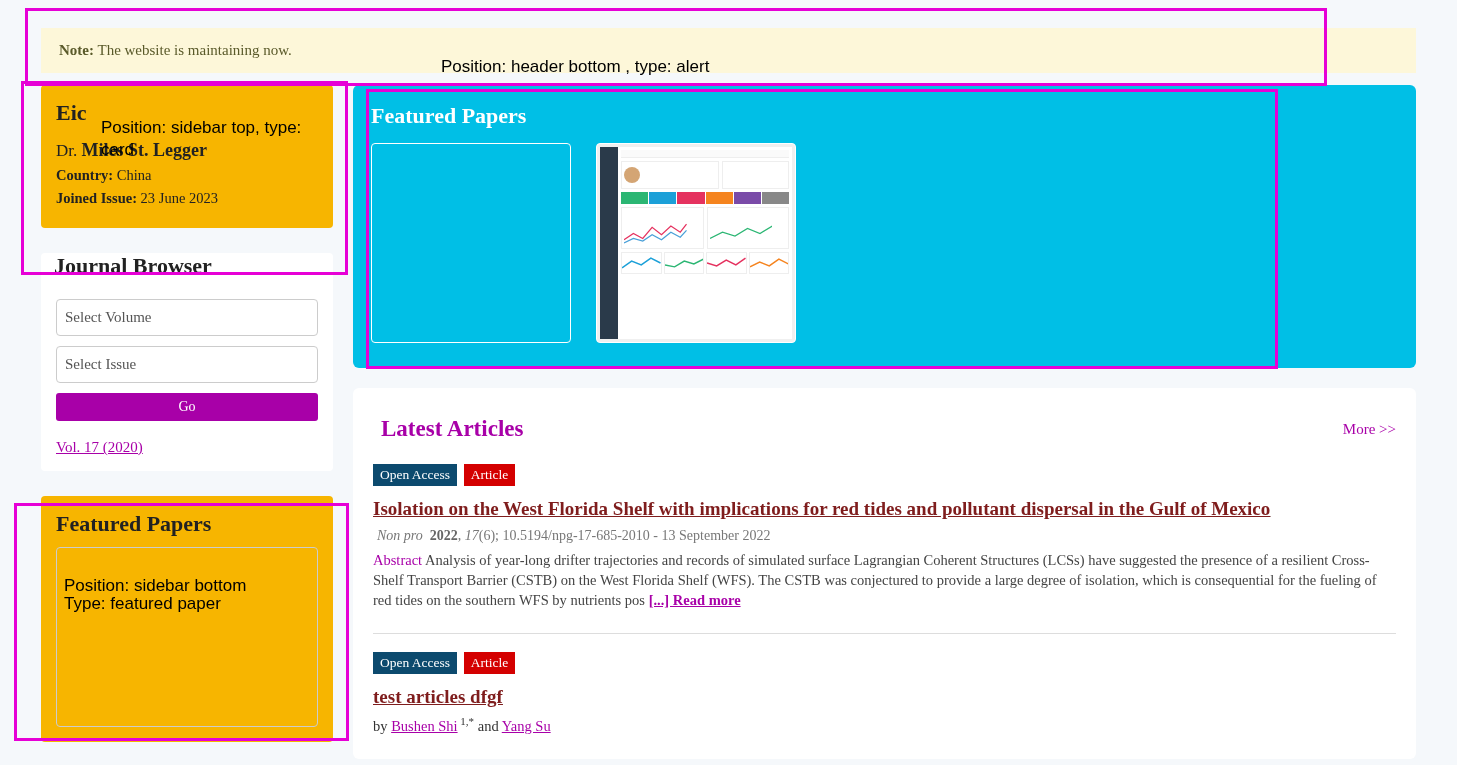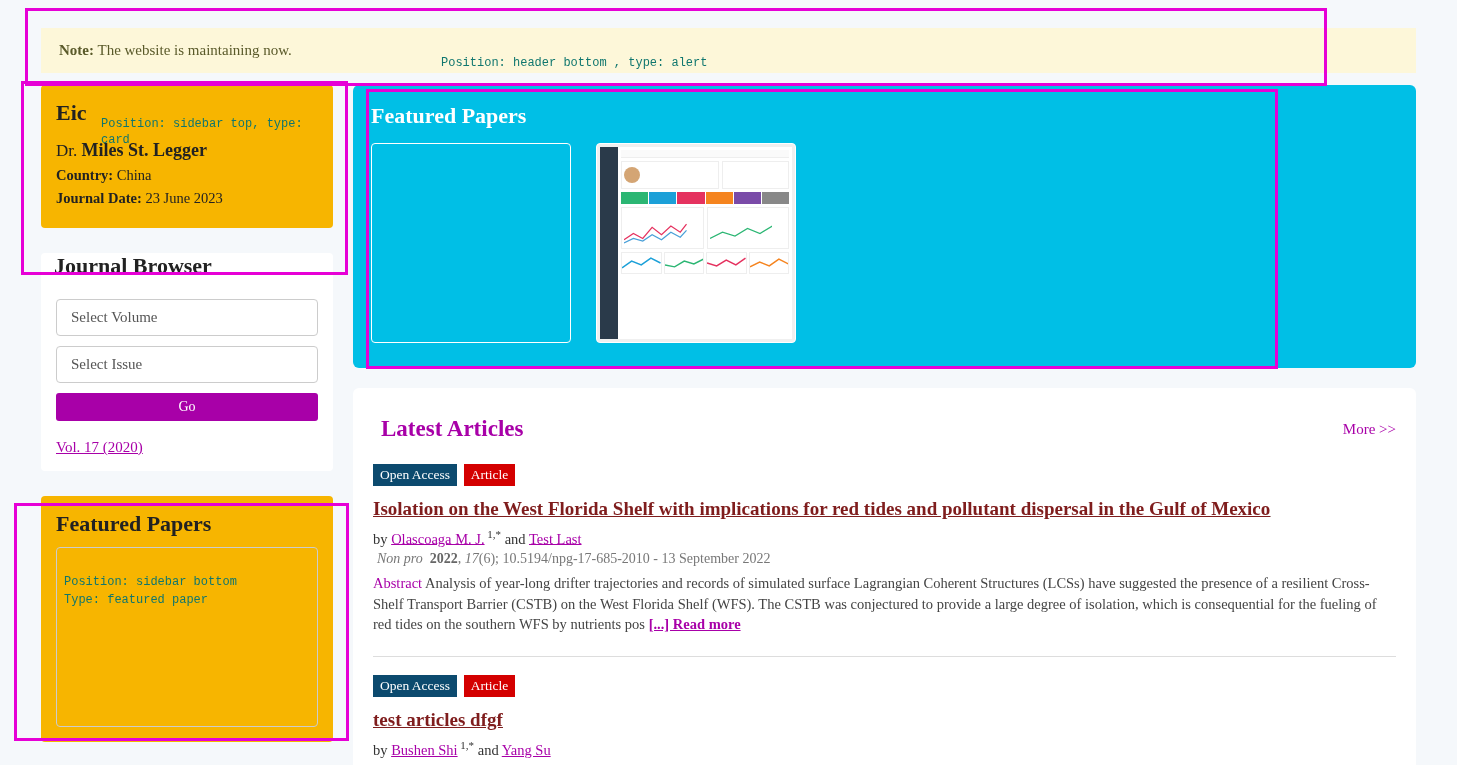--- a/index.html
+++ b/index.html
@@ -23,23 +23,23 @@
     color: #5a5a2a;
   }
   .alert-note b { color: #5a5a2a; font-weight: bold; }
   .overlay-box {
     border: 3px solid #e600d6;
     position: absolute;
     pointer-events: none;
     z-index: 100;
   }
   .overlay-label {
-    color: #0f766e;
-    font-family: Liberation Mono, monospace;
-    font-size: 12px;
+    color: #000000;
+    font-family: Liberation Sans, sans-serif;
+    font-size: 17px;
     position: absolute;
     line-height: 1.3;
   }
   .columns {
     display: flex;
     gap: 20px;
     margin-top: 12px;
   }
   .sidebar { width: 292px; flex-shrink: 0; }
   .main { flex: 1; }
@@ -55,21 +55,21 @@
     margin: 0 0 10px 0;
     font-weight: bold;
     color: #222;
   }
   .eic-name-line { font-size: 17px; margin: 14px 0 6px 0; }
   .eic-name-line b { font-size: 18px; }
   .eic-meta { font-size: 14.5px; margin: 6px 0; }
   .eic-meta b { font-weight: bold; }
   .select-box {
     width: 100%;
-    padding: 9px 14px;
+    padding: 9px 8px;
     margin-bottom: 10px;
     border: 1px solid #ccc;
     border-radius: 4px;
     background: #fff;
     font-family: inherit;
     font-size: 15px;
     color: #555;
     text-align: left;
   }
   .go-btn {
@@ -205,21 +205,21 @@
 
       <div class="card orange">
         <h2>Eic</h2>
         <div class="eic-name-line">
           <span>Dr. </span><b>Miles St. Legger</b>
         </div>
         <div class="eic-meta">
           <b>Country:</b><span> China</span>
         </div>
         <div class="eic-meta">
-          <b>Journal Date:</b><span> 23 June 2023</span>
+          <b>Joined Issue:</b><span> 23 June 2023</span>
         </div>
       </div>
 
       <div class="card" style="padding-top:0;">
         <h2 style="margin-left:-2px; margin-top:8px; margin-bottom:20px;">Journal Browser</h2>
         <button class="select-box">Select Volume</button>
         <button class="select-box">Select Issue</button>
         <button class="go-btn">Go</button>
         <a href="#" class="vol-link">Vol. 17 (2020)</a>
       </div>
@@ -300,23 +300,20 @@
       <div class="latest">
         <div class="latest-header">
           <h2>Latest Articles</h2>
           <a href="#" class="more-link">More &gt;&gt;</a>
         </div>
 
         <div>
           <span class="badge orange">Open Access</span>
           <span class="badge red">Article</span>
           <div class="article-title"><a href="#">Isolation on the West Florida Shelf with implications for red tides and pollutant dispersal in the Gulf of Mexico</a></div>
-          <div class="byline">
-            <span>by </span><a href="#">Olascoaga M. J.</a><span class="sup"> 1,*</span><span> and </span><a href="#">Test Last</a>
-          </div>
           <div class="meta-line">
             <span>Non pro</span>&nbsp;&nbsp;<b>2022</b><span class="nonit">, </span><span>17</span><span class="nonit">(6); 10.5194/npg-17-685-2010 - 13 September 2022</span>
           </div>
           <div class="abstract">
             <span class="abs-label">Abstract </span><span>Analysis of year-long drifter trajectories and records of simulated surface Lagrangian Coherent Structures (LCSs) have suggested the presence of a resilient Cross-Shelf Transport Barrier (CSTB) on the West Florida Shelf (WFS). The CSTB was conjectured to provide a large degree of isolation, which is consequential for the fueling of red tides on the southern WFS by nutrients pos </span><a href="#">[...] Read more</a>
           </div>
         </div>
 
         <hr class="article-sep">
 

